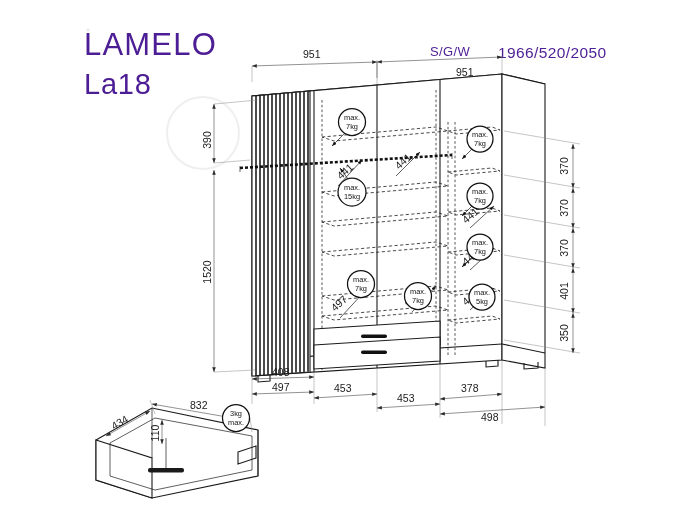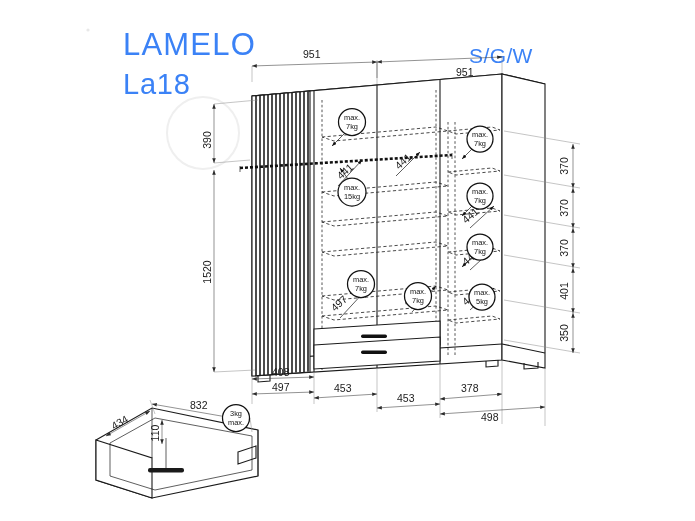--- a/index.html
+++ b/index.html
@@ -4,40 +4,41 @@
 <style>
   html,body{margin:0;padding:0;}
   body{
     width:695px;height:521px;
     background:#ffffff;
     font-family:"Liberation Sans", sans-serif;
     overflow:hidden;
     position:relative;
   }
   #sheet{position:absolute;left:0;top:0;width:695px;height:521px;}
-  .txt{position:absolute;white-space:nowrap;color:#3b82f6;margin-left:39px;}
+  .txt{position:absolute;white-space:nowrap;color:#4c1d95;}
   #title{
     left:84px;top:27px;font-size:31px;letter-spacing:1.2px;font-weight:400;
   }
   #subtitle{
     left:84px;top:68px;font-size:29px;letter-spacing:0.8px;font-weight:400;
   }
-  #sgw-label{left:430px;top:44px;font-size:21px;letter-spacing:0.4px;}
+  #sgw-label{left:430px;top:44px;font-size:13px;letter-spacing:0.4px;}
   #sgw-value{left:498px;top:44px;font-size:15.5px;letter-spacing:0.4px;}
   svg{position:absolute;left:0;top:0;}
   text{font-family:"Liberation Sans", sans-serif;fill:#1a1a1a;}
 </style>
 </head>
 <body>
 
 <div id="sheet">
 
   <div class="txt" id="title">LAMELO</div>
   <div class="txt" id="subtitle">La18</div>
   <div class="txt" id="sgw-label">S/G/W</div>
+  <div class="txt" id="sgw-value">1966/520/2050</div>
 
   <svg width="695" height="521" viewBox="0 0 695 521">
     <defs>
       <style>
         .ln{stroke:#1a1a1a;fill:none;stroke-width:1.1;}
         .ln-thin{stroke:#1a1a1a;fill:none;stroke-width:0.7;}
         .ln-dim{stroke:#4a4a4a;fill:none;stroke-width:0.6;}
         .ln-ext{stroke:#8a8a8a;fill:none;stroke-width:0.5;}
         .ln-hid{stroke:#2a2a2a;fill:none;stroke-width:0.85;stroke-dasharray:3.2,2.4;}
         .ln-hid2{stroke:#2a2a2a;fill:none;stroke-width:0.8;stroke-dasharray:2.6,2.2;}

